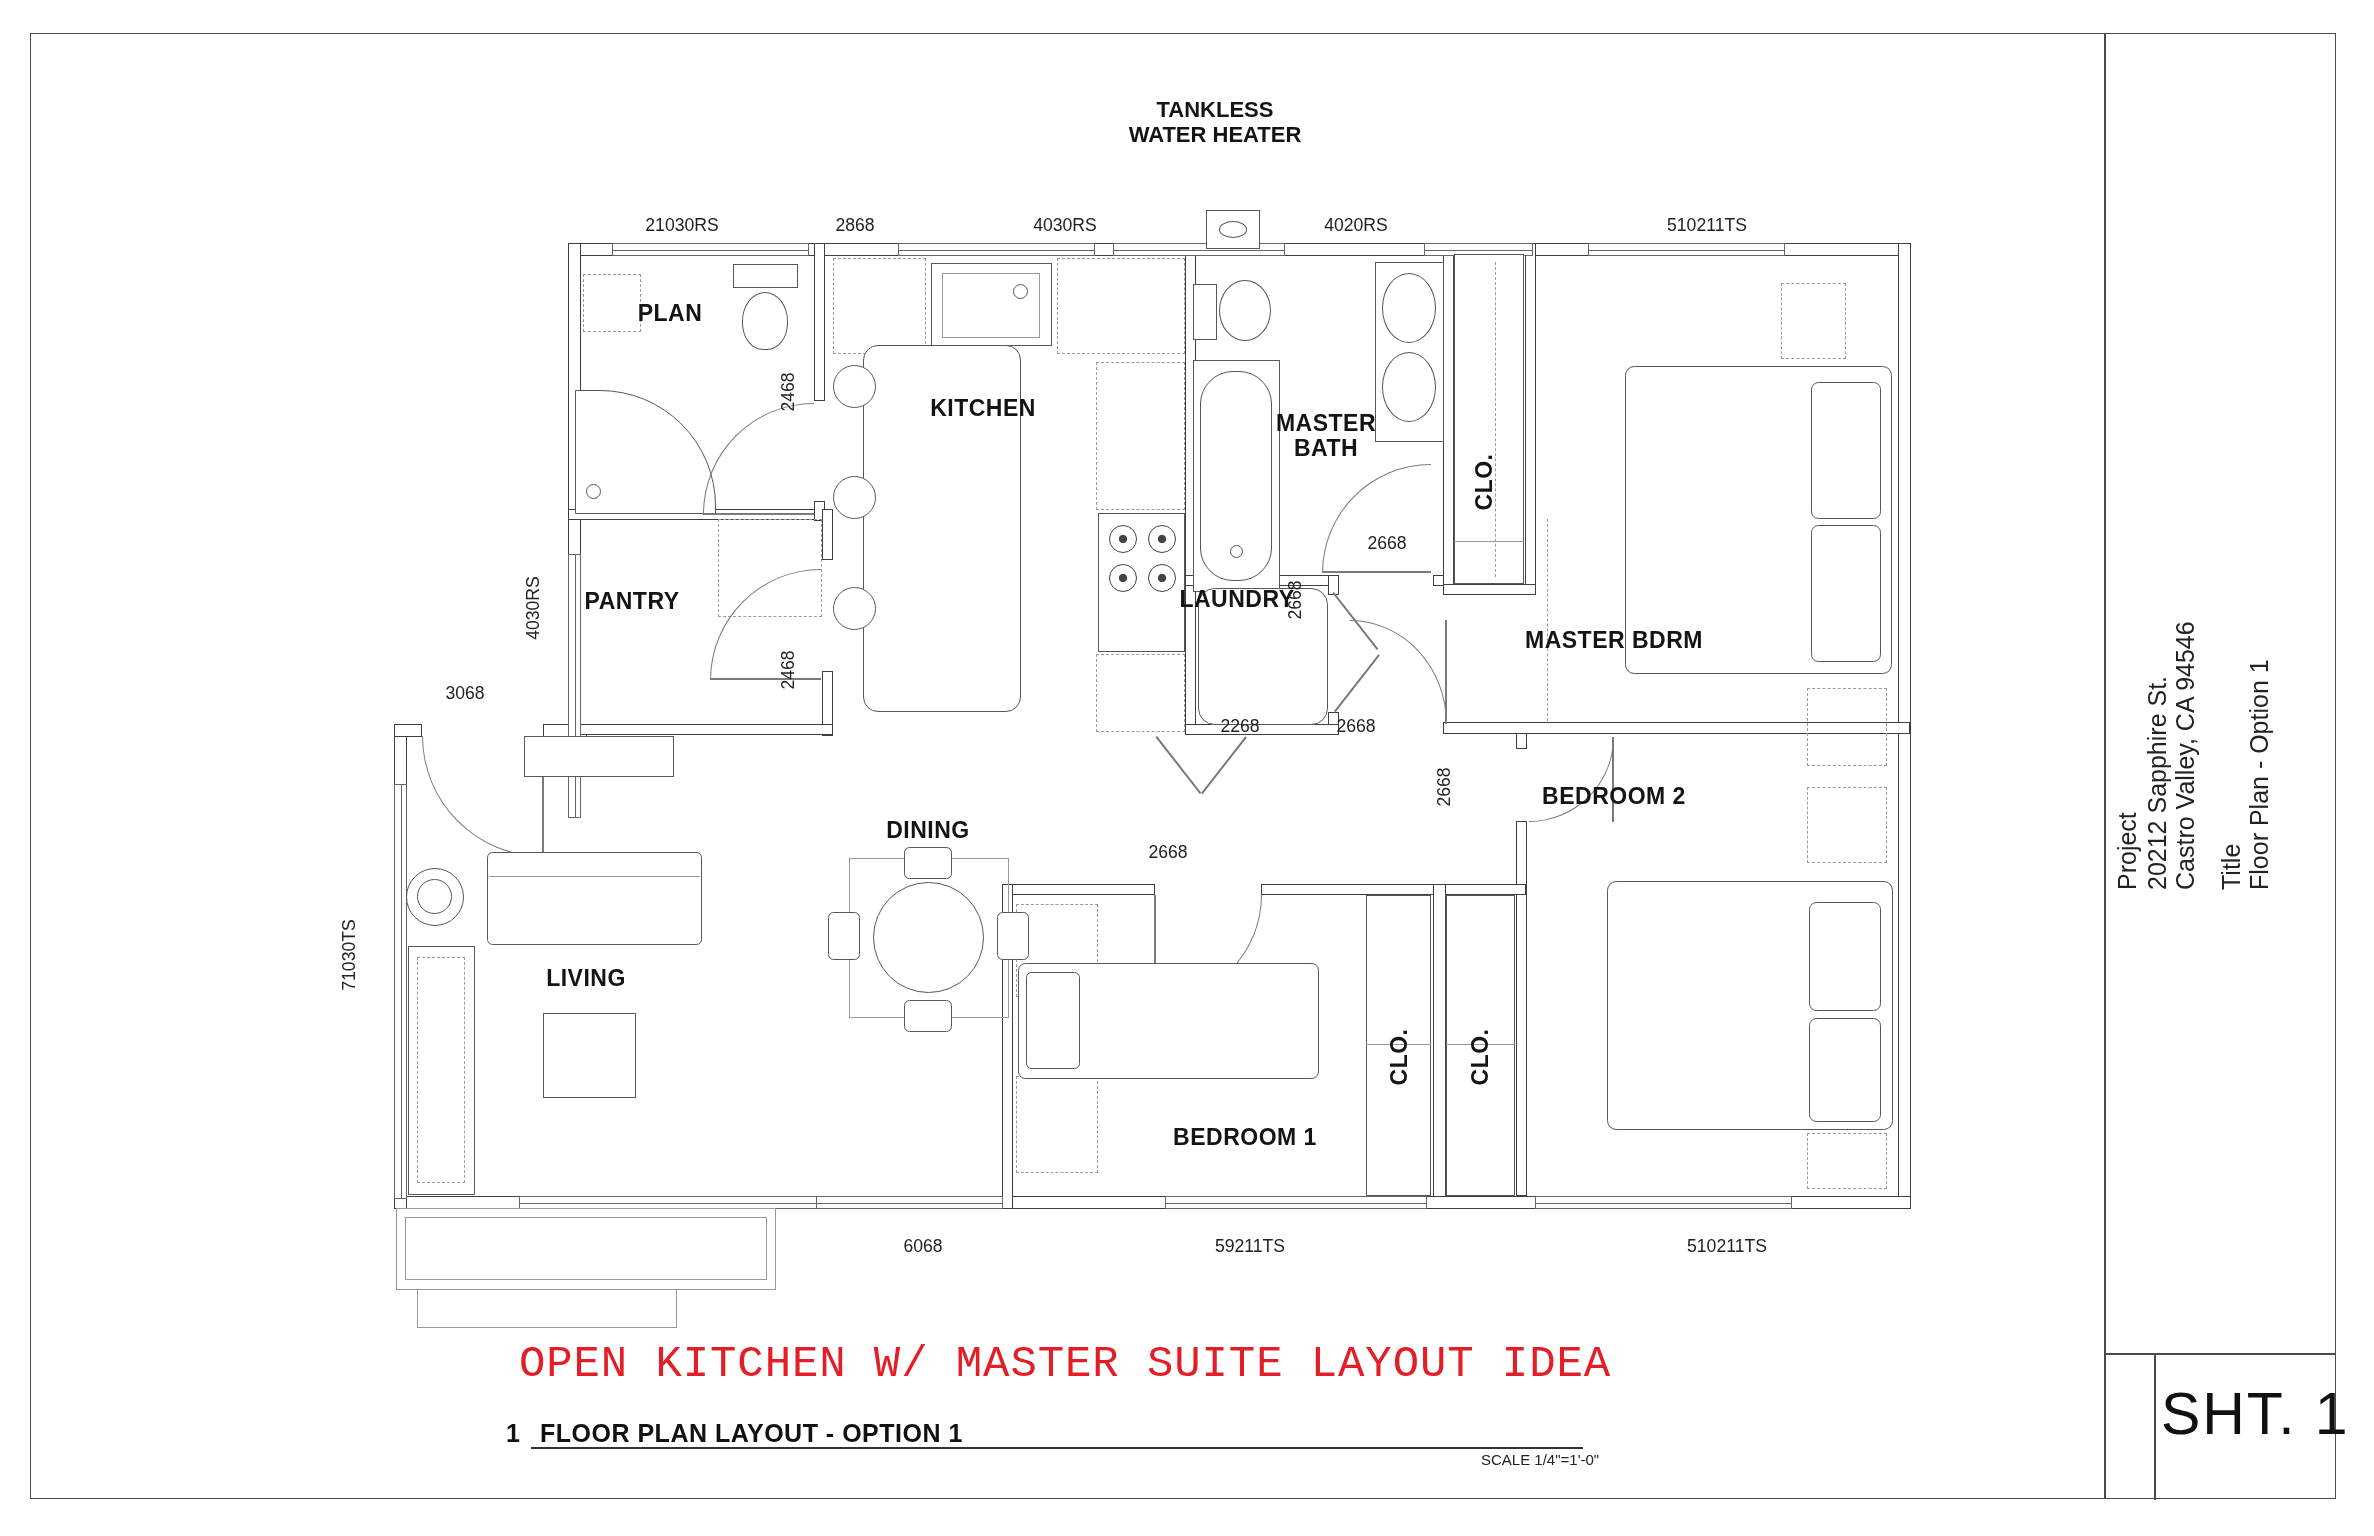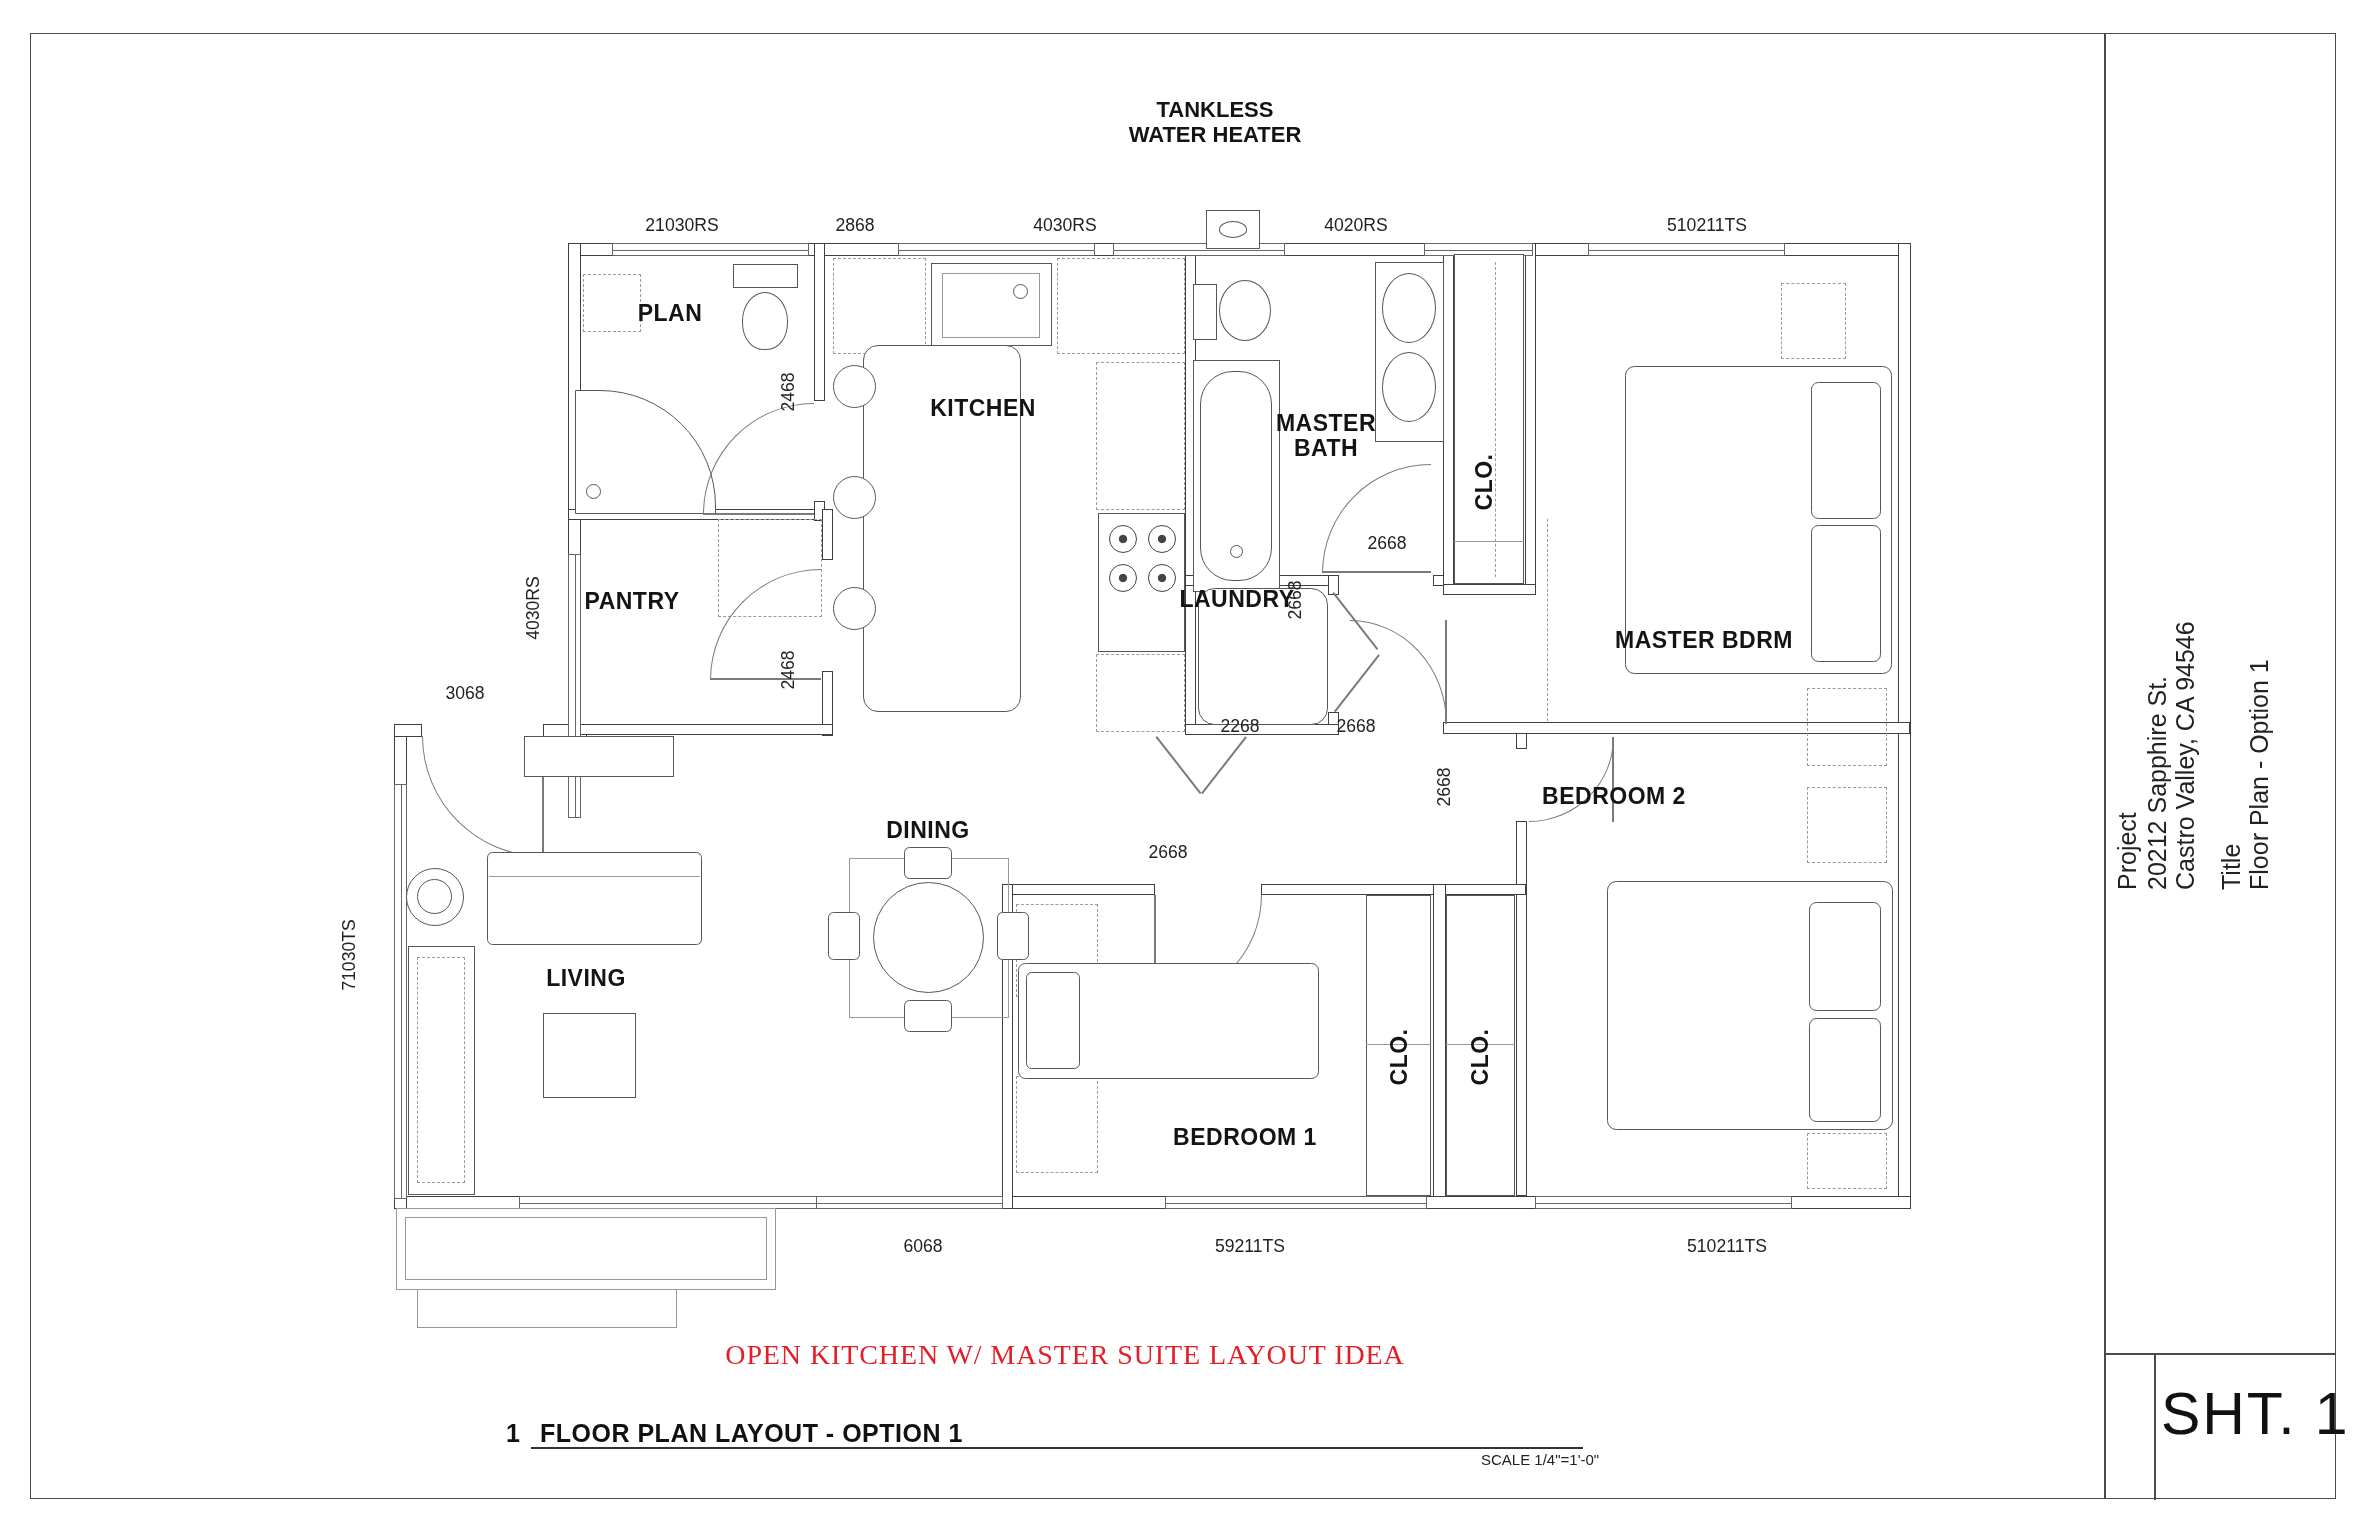--- a/index.html
+++ b/index.html
@@ -36,22 +36,22 @@
           background:radial-gradient(circle,#444 3.7px,rgba(0,0,0,0) 4.6px);box-sizing:border-box}
   
   .rl{position:absolute;transform:translate(-50%,-50%);font-weight:bold;font-size:23px;
       color:#141414;letter-spacing:0.5px;white-space:nowrap;text-align:center}
   .rl.v{transform:translate(-50%,-50%) rotate(-90deg)}
   .rl.wrap{white-space:normal;line-height:25px}
   .dim{position:absolute;transform:translate(-50%,-50%);font-size:17.6px;color:#222;white-space:nowrap}
   .dim.v{transform:translate(-50%,-50%) rotate(-90deg)}
   .tankless{position:absolute;transform:translate(-50%,-50%);width:181px;text-align:center;
             font-weight:bold;font-size:22px;line-height:25px;color:#141414}
-  .note{position:absolute;transform:translateX(-50%);font-family:Liberation Serif, serif;
-        font-size:28px;letter-spacing:0.9px;color:var(--note-red,#e31e26);white-space:nowrap}
+  .note{position:absolute;transform:translateX(-50%);font-family:Liberation Mono, monospace;
+        font-size:44px;letter-spacing:0.9px;color:var(--note-red,#e31e26);white-space:nowrap}
   .cap-num{position:absolute;font-weight:bold;font-size:25px;color:#111}
   .cap-title{position:absolute;font-weight:bold;font-size:25px;color:#111;letter-spacing:0.5px}
   .scale{position:absolute;font-size:15px;color:#222}
   .vtext{position:absolute;transform:rotate(-90deg);transform-origin:0 0;font-size:25px;
          color:#222;white-space:nowrap;line-height:28px}
   .sht{position:absolute;font-size:59px;color:#111;letter-spacing:1.9px}
 </style>
 </head>
 <body>
 
@@ -237,21 +237,21 @@
     <i class="f" style="left:904px;top:1000px;width:48px;height:32px;border-radius:5.6px"></i>
     <i class="f" style="left:828px;top:912px;width:32px;height:48px;border-radius:5.6px"></i>
     <i class="f" style="left:997px;top:912px;width:32px;height:48px;border-radius:5.6px"></i>
     <i class="f circ" style="left:873px;top:882px;width:111px;height:111px"></i>
 
     <div class="tankless" style="left:1215px;top:122px">TANKLESS WATER HEATER</div>
     <div class="rl" style="left:670px;top:313px">PLAN</div>
     <div class="rl" style="left:983px;top:408px">KITCHEN</div>
     <div class="rl wrap" style="left:1326px;top:436px;width:121px;white-space:normal">MASTER BATH</div>
     <div class="rl v" style="left:1484px;top:482px">CLO.</div>
-    <div class="rl" style="left:1704px;top:640px">MASTER BDRM</div>
+    <div class="rl" style="left:1614px;top:640px">MASTER BDRM</div>
     <div class="rl" style="left:632px;top:601px">PANTRY</div>
     <div class="rl" style="left:1237px;top:599px">LAUNDRY</div>
     <div class="rl" style="left:1614px;top:796px">BEDROOM 2</div>
     <div class="rl" style="left:928px;top:830px">DINING</div>
     <div class="rl" style="left:586px;top:978px">LIVING</div>
     <div class="rl" style="left:1245px;top:1137px">BEDROOM 1</div>
     <div class="rl v" style="left:1399px;top:1057px">CLO.</div>
     <div class="rl v" style="left:1480px;top:1057px">CLO.</div>
 
     <div class="dim" style="left:682px;top:225px">21030RS</div>

